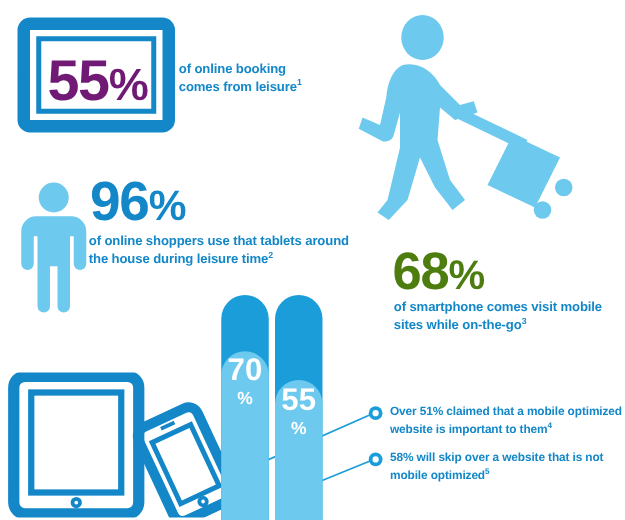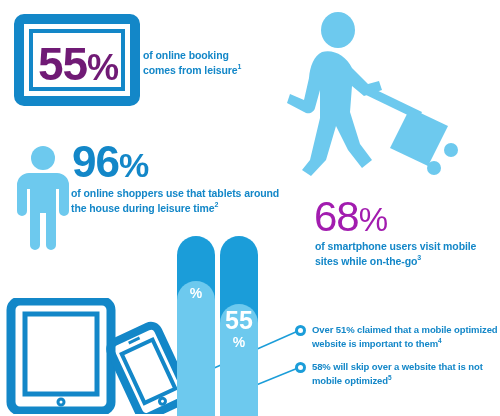--- a/index.html
+++ b/index.html
@@ -77,22 +77,22 @@
     line-height: 1;
   }
   #stat-96 .pct { font-size: 34px; }
   #caption-96 { left: 71px; top: 186px; width: 215px; }
 
   
   #traveler-icon { left: 286px; top: 8px; width: 196px; height: 180px; }
   #stat-68 {
     left: 314px; top: 196px;
     font-size: 42px;
-    font-weight: normal;
-    color: #a21caf;
+    font-weight: bold;
+    color: #4d7c0f;
     letter-spacing: -1px;
     line-height: 1;
   }
   #stat-68 .pct { font-size: 33px; }
   #caption-68 { left: 315px; top: 239px; width: 180px; }
 
   
   #devices-icon { left: 4px; top: 298px; width: 180px; height: 116px; }
   .bar-top {
     position: absolute;
@@ -189,21 +189,21 @@
       <path d="M82 78 L136 104 L132 112 L78 86 Z"></path>
       <path d="M124 100 L162 118 L142 158 L104 140 Z"></path>
       <circle cx="165" cy="142" r="7"></circle>
       <circle cx="148" cy="160" r="7"></circle>
     </g>
   </svg>
   <div class="abs" id="stat-68">
     <span>68</span><span class="pct">%</span>
   </div>
   <div class="abs caption" id="caption-68">
-    <span>of smartphone users visit mobile sites while on-the-go</span><sup>3</sup>
+    <span>of smartphone comes visit mobile sites while on-the-go</span><sup>3</sup>
   </div>
 
   <svg class="abs" id="devices-icon" viewBox="0 0 180 116">
     <g fill="none" stroke="#1387c8">
       <rect x="7" y="3" width="100" height="110" rx="9" stroke-width="9"></rect>
       <rect x="21" y="16" width="72" height="80" stroke-width="5"></rect>
       <circle cx="57" cy="104" r="3" stroke-width="3"></circle>
       <g transform="rotate(-25 145 72)">
         <rect x="118" y="32" width="52" height="82" rx="8" stroke-width="8"></rect>
         <rect x="127" y="46" width="34" height="54" stroke-width="4"></rect>
@@ -215,20 +215,21 @@
 
   <svg class="abs" id="connector-svg" viewBox="0 0 500 416">
     <line x1="196" y1="376" x2="298" y2="331" stroke="#1B9DD9" stroke-width="1.4"></line>
     <line x1="239" y1="392" x2="298" y2="368" stroke="#1B9DD9" stroke-width="1.4"></line>
   </svg>
 
   <div class="abs" id="bar-1">
     <div class="bar-top" style="height:180px;"></div>
     <div class="bar-fill" style="height:135px;"></div>
     <div class="bar-value" style="top:48px;">
+      <span class="num">70</span>
       <span class="pctsym">%</span>
     </div>
   </div>
 
   <div class="abs" id="bar-2">
     <div class="bar-top" style="height:180px;"></div>
     <div class="bar-fill" style="height:112px;"></div>
     <div class="bar-value" style="top:72px;">
       <span class="num">55</span>
       <span class="pctsym">%</span>

